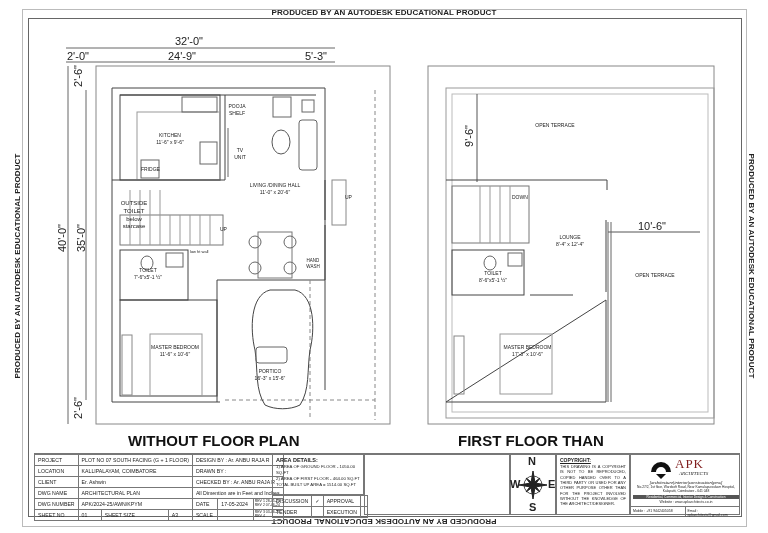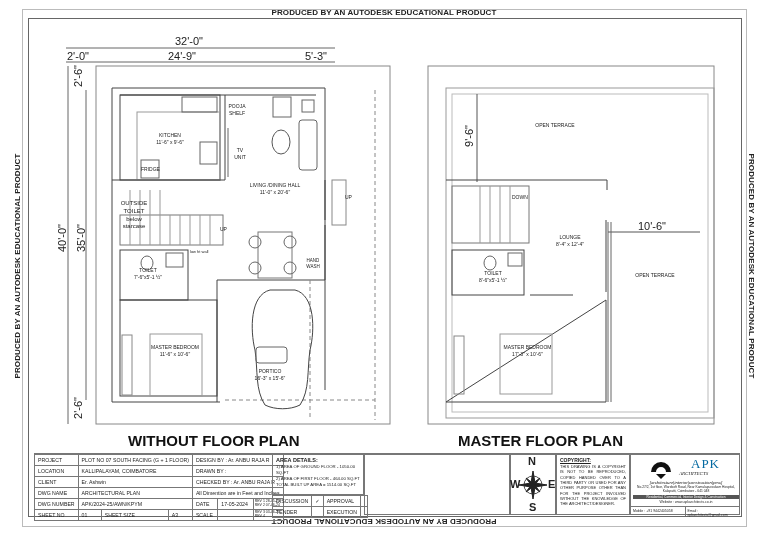--- a/index.html
+++ b/index.html
@@ -172,21 +172,21 @@
   <div>TOILET</div>
   <div>8'-6"x5'-1 ½"</div>
 </div>
 <div class="abs lbl" style="left:500px;top:344px;width:55px;white-space:normal;">
   <div>MASTER BEDROOM</div>
   <div>17'-3" x 10'-6"</div>
 </div>
 <div class="abs lbl" style="left:630px;top:272px;width:50px;">OPEN TERRACE</div>
 <div class="abs lbl" style="left:512px;top:194px;">DOWN</div>
 
-<div class="abs plan-title" style="left:458px;top:432px;">MASTER FLOOR PLAN</div>
+<div class="abs plan-title" style="left:458px;top:432px;">FIRST FLOOR THAN</div>
 
 <div class="abs" style="left:34px;top:453px;width:706px;height:62px;border-top:1px solid #777;">
   <table class="tb" style="left:0;top:0;width:238px;">
     <tbody>
         <tr>
       <td style="width:38px">PROJECT</td>
       <td colspan="3">PLOT NO 07 SOUTH FACING (G + 1 FLOOR)</td>
       <td colspan="3">DESIGN BY : Ar. ANBU RAJA R</td>
     </tr>
     <tr>
@@ -277,21 +277,21 @@
   <div class="cell" style="left:522px;top:0;width:74px;height:61px;padding:2px 3px;line-height:1.35;">
     <div style="font-weight:bold;font-size:5px;text-decoration:underline;">COPYRIGHT:</div>
     <div style="font-size:4px;text-align:justify;">THIS DRAWING IS A COPYRIGHT IS NOT TO BE REPRODUCED, COPIED HANDED OVER TO A THIRD PARTY OR USED FOR ANY OTHER PURPOSE OTHER THAN FOR THE PROJECT INVOLVED WITHOUT THE KNOWLEDGE OF THE ARCHITECT/DESIGNER.</div>
   </div>
 
   <div class="cell" style="left:596px;top:0;width:110px;height:61px;">
     <svg class="abs" style="left:18px;top:3px;" width="24" height="22">
       <path d="M2 14 A10 10 0 0 1 22 14 L17 14 A5 5 0 0 0 7 14 Z" fill="#111"></path>
       <polygon points="7,16 17,16 12,21" fill="#111"></polygon>
     </svg>
-    <div class="abs" style="left:44px;top:1px;font-size:13px;font-family:'Liberation Serif',serif;font-weight:normal;color:#0369a1;letter-spacing:1px;margin-left:16px;">APK</div>
+    <div class="abs" style="left:44px;top:1px;font-size:13px;font-family:'Liberation Serif',serif;font-weight:normal;color:#7f1d1d;letter-spacing:1px;">APK</div>
     <div class="abs" style="left:48px;top:16px;font-size:5px;font-family:'Liberation Serif',serif;font-style:italic;">ARCHITECTS</div>
     <div class="abs" style="left:2px;top:25px;width:106px;text-align:center;font-size:4.3px;font-style:italic;">[architecture|interior|construction|pmc]</div>
     <div class="abs" style="left:2px;top:31px;width:106px;text-align:center;font-size:3.3px;line-height:1.2;white-space:normal;">No.27/2, 1st floor, Wardsoft Road, Near Kamalapuraskam Hospital, Kalapatti, Coimbatore - 641 048</div>
     <div class="abs" style="left:2px;top:40px;width:106px;text-align:center;font-size:3.2px;background:#555;color:#fff;">Residential, Commercial, Interior Design &amp; Construction</div>
     <div class="abs" style="left:2px;top:45px;width:106px;text-align:center;font-size:3.5px;">Website : www.apkarchitects.co.in</div>
     <div class="abs" style="left:0;top:51px;width:108px;height:9px;border-top:1px solid #777;font-size:3.5px;display:flex;">
       <div style="flex:1;border-right:1px solid #777;padding:2px 2px;">Mobile : +91 9442405058</div>
       <div style="flex:1;padding:2px 2px;">Email : apkarchitects@gmail.com</div>
     </div>
   </div>

